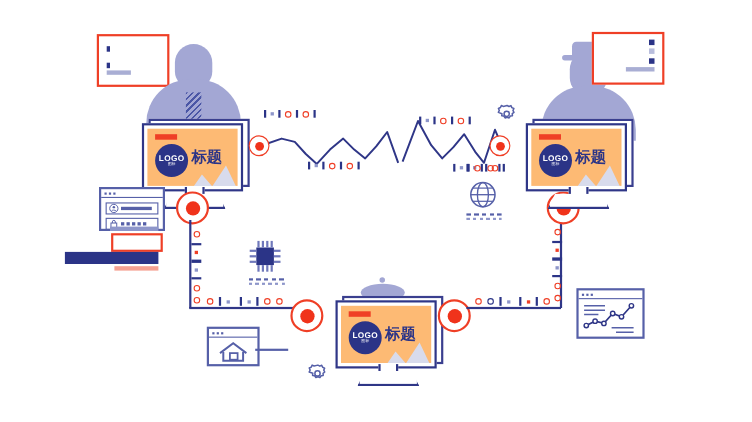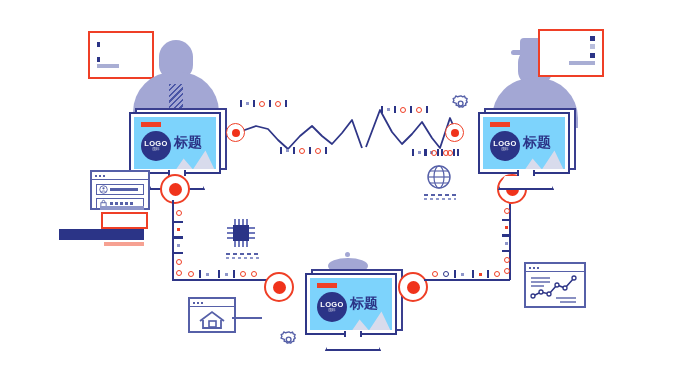--- a/index.html
+++ b/index.html
@@ -17,21 +17,21 @@
                background:#a3a7d4;border-radius:4px 4px 0 0;}
   .person .brim{position:absolute;left:50%;transform:translateX(-50%);top:4px;width:48px;height:5px;
                 background:#a3a7d4;border-radius:3px;}
   .person .tie{position:absolute;left:50%;transform:translateX(-50%);top:44px;width:14px;height:34px;
                background:repeating-linear-gradient(135deg,#2d3b96 0 1.5px,transparent 1.5px 4px);opacity:.75;}
 
   
   .monitor{width:96px;}
   .mon-back{position:absolute;left:6px;top:0;width:88px;height:58px;border:2px solid #3a3f8f;background:#fff;}
   .mon-front{position:absolute;left:0;top:4px;width:88px;height:58px;border:2px solid #2f3687;background:#fff;}
-  .screen{position:absolute;left:3px;top:3px;right:3px;bottom:3px;background:#7dd3fc;overflow:hidden;}
+  .screen{position:absolute;left:3px;top:3px;right:3px;bottom:3px;background:#fdba74;overflow:hidden;}
   .screen .mountain{position:absolute;right:-4px;bottom:-12px;width:52px;height:34px;background:#d8dbec;
                     clip-path:polygon(0% 100%,30% 34%,48% 66%,72% 10%,100% 100%);}
   .red-tab{position:absolute;left:7px;top:5px;width:20px;height:5px;background:#ef3f26;}
   .logo-circle{position:absolute;left:7px;top:14px;width:30px;height:30px;border-radius:50%;
                background:#2b3487;color:#fff;display:flex;flex-direction:column;align-items:center;
                justify-content:center;line-height:1;}
   .logo-circle .lg-main{font-size:7.5px;font-weight:bold;letter-spacing:.3px;}
   .logo-circle .lg-sub{font-size:3.6px;margin-top:1px;opacity:.85;}
   .mon-title{position:absolute;left:40px;top:17px;font-size:14px;font-weight:bold;color:#2b3487;
              letter-spacing:0px;}

